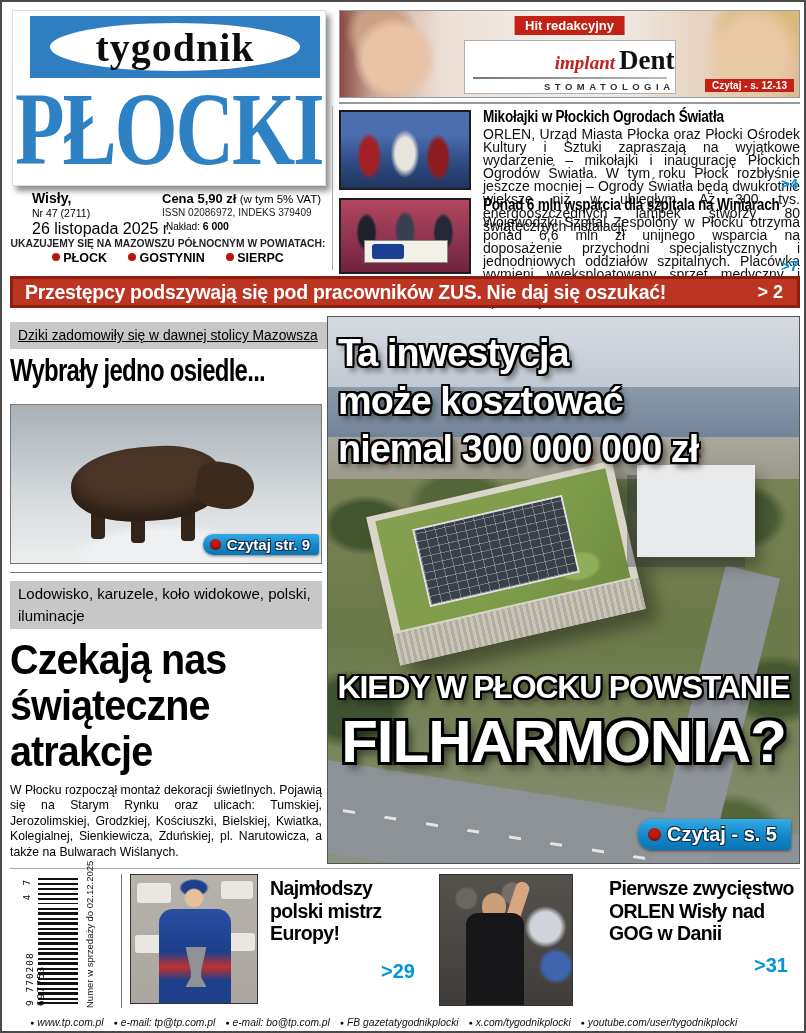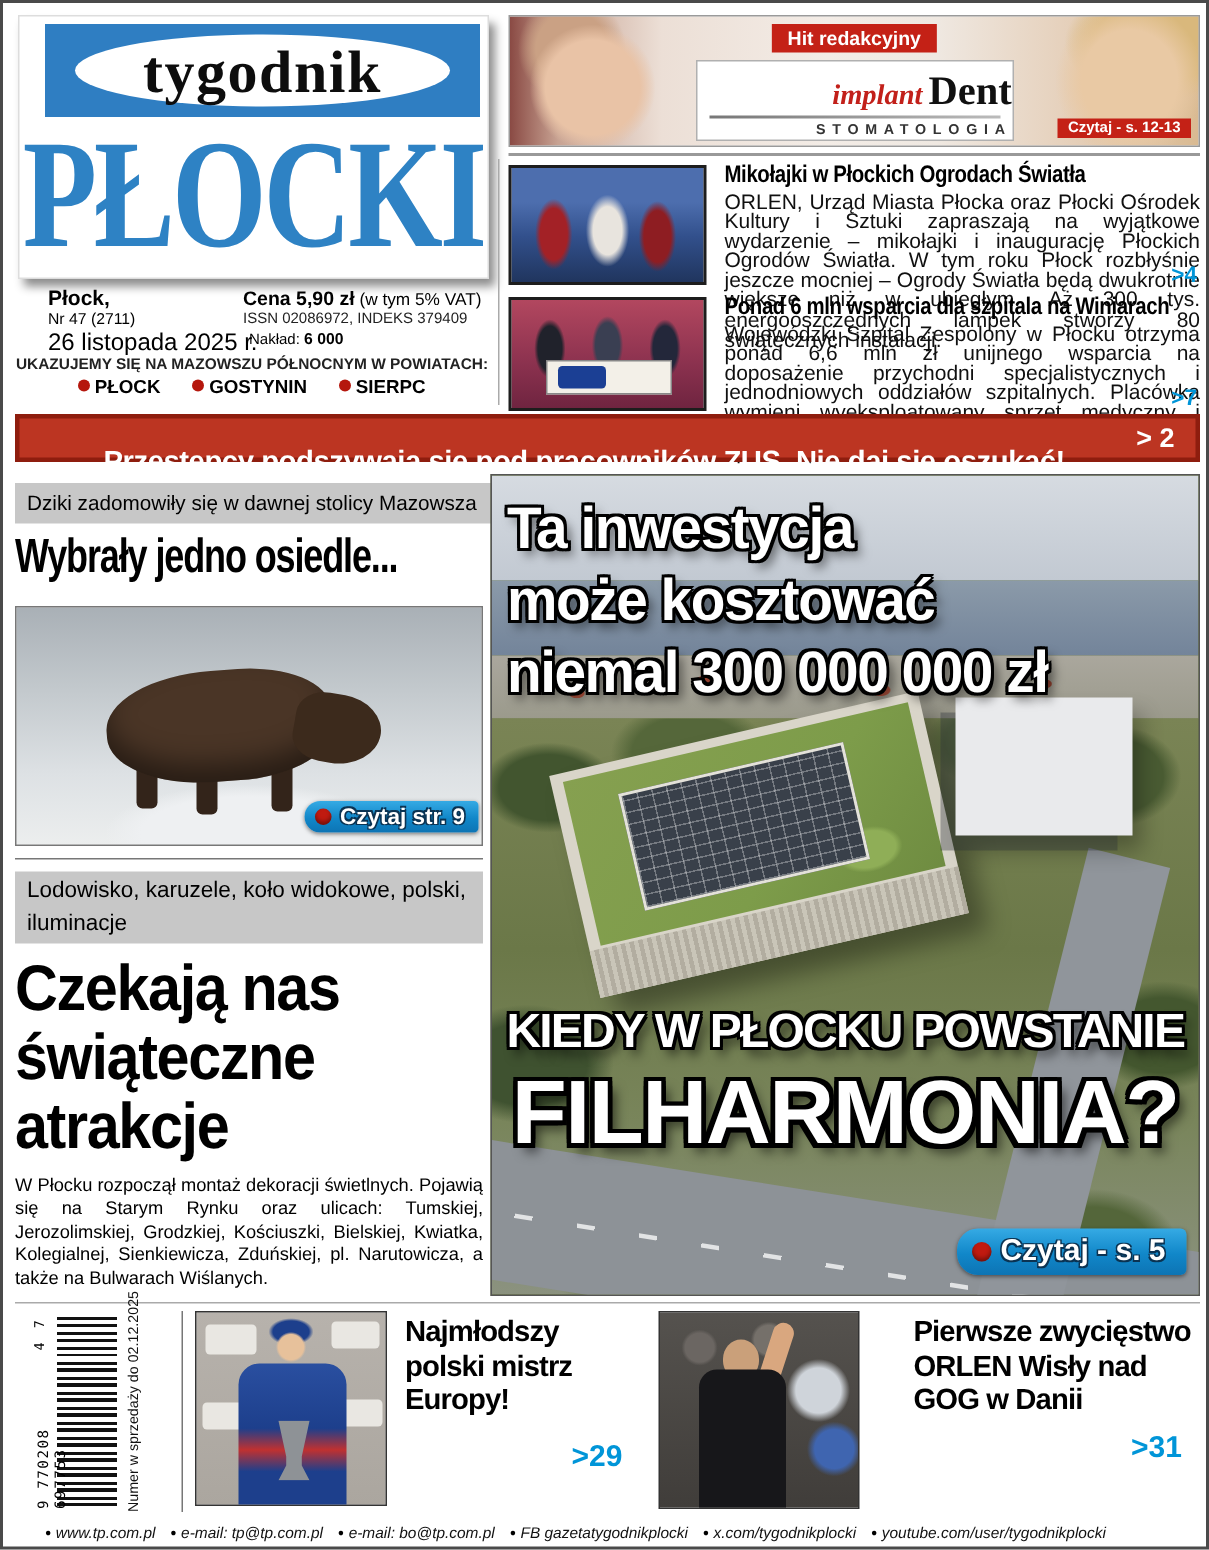--- a/index.html
+++ b/index.html
@@ -70,27 +70,27 @@
       radial-gradient(16px 30px at 20% 45%, #20222b 0 50%, transparent 65%),
       radial-gradient(16px 30px at 50% 42%, #3a3f52 0 50%, transparent 65%),
       radial-gradient(16px 30px at 80% 45%, #23273a 0 50%, transparent 65%),
       linear-gradient(180deg,#b2475f 0,#8e3350 55%,#6f2440 100%);}
   .cheque{position:absolute;left:18%;top:55%;width:64%;height:30%;background:#f3f0e8;border:1px solid #888;}
   .eu{position:absolute;left:8%;top:15%;width:40%;height:70%;background:#1b3f94;
       border-radius:3px;}
 
   
   .alert{left:8px;top:274px;width:790px;height:32px;background:#bc3522;border:3px solid #8e1d0e;box-sizing:border-box;}
-  .alert-text{position:absolute;left:12px;top:18px;color:#fff;font-size:19.5px;font-weight:bold;
-      letter-spacing:-0.3px;white-space:nowrap;margin-left:44px;}
+  .alert-text{position:absolute;left:12px;top:2px;color:#fff;font-size:19.5px;font-weight:bold;
+      letter-spacing:-0.3px;white-space:nowrap;}
   .alert-page{position:absolute;right:14px;top:3px;color:#fff;font-size:18px;font-weight:bold;}
 
   
   .kicker{background:#c7c7c7;color:#000;}
-  .kicker1{left:8px;top:320px;width:344px;height:27px;font-size:13.8px;line-height:27px;padding-left:8px;box-sizing:border-box;}
+  .kicker1{left:8px;top:320px;width:344px;height:27px;font-size:13.8px;line-height:27px;padding-left:8px;box-sizing:border-box;text-decoration:underline;}
   .headline1{left:8px;top:350px;font-size:32px;font-weight:bold;letter-spacing:-1px;white-space:nowrap;
       transform:scaleX(.75);transform-origin:left top;}
   .photo-boar{left:8px;top:402px;width:312px;height:160px;border:1px solid #777;box-sizing:border-box;overflow:hidden;
       background:
         radial-gradient(120px 40px at 50% 95%, #eef0f2 0 60%, transparent 80%),
         linear-gradient(180deg,#a9b0b6 0,#c3c9cd 35%,#dde1e4 70%,#eceeee 100%);}
   .boar-body{position:absolute;left:60px;top:42px;width:150px;height:74px;background:#4a3526;border-radius:48% 40% 42% 46%;
       box-shadow:inset 0 -12px 18px rgba(0,0,0,.45);transform:rotate(-4deg);}
   .boar-head{position:absolute;left:185px;top:58px;width:58px;height:46px;background:#3c2a1c;border-radius:40% 55% 60% 40%;transform:rotate(10deg);}
   .boar-leg{position:absolute;width:14px;height:34px;background:#33241a;border-radius:4px;}
@@ -214,21 +214,21 @@
   <div class="abs logo">
     <div class="logo-blue">
       <div class="logo-oval">
         <span>tygodnik</span>
       </div>
     </div>
     <div class="logo-title">
       <span>PŁOCKI</span>
     </div>
   </div>
-  <div class="abs day">Płock,</div>
+  <div class="abs day">Wisły,</div>
   <div class="abs issue">Nr 47 (2711)</div>
   <div class="abs date">26 listopada 2025 r.</div>
   <div class="abs price">
     <span>Cena 5,90 zł</span><span class="rest"> (w tym 5% VAT)</span>
   </div>
   <div class="abs issn">ISSN 02086972, INDEKS 379409</div>
   <div class="abs naklad">
     <span>Nakład: </span><b>6 000</b>
   </div>
   <div class="abs coverage">UKAZUJEMY SIĘ NA MAZOWSZU PÓŁNOCNYM W POWIATACH:</div>

